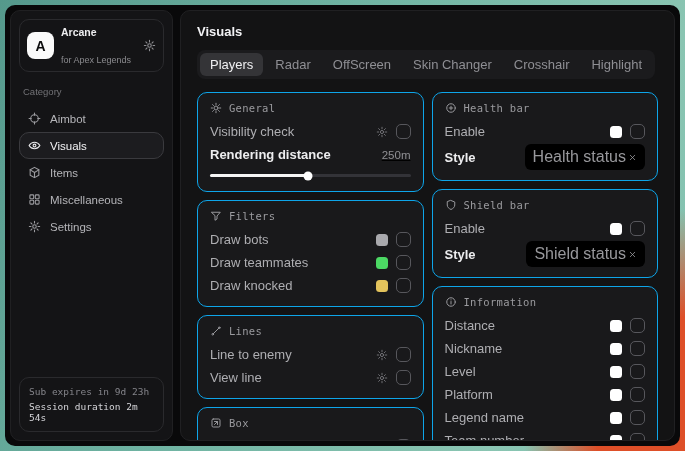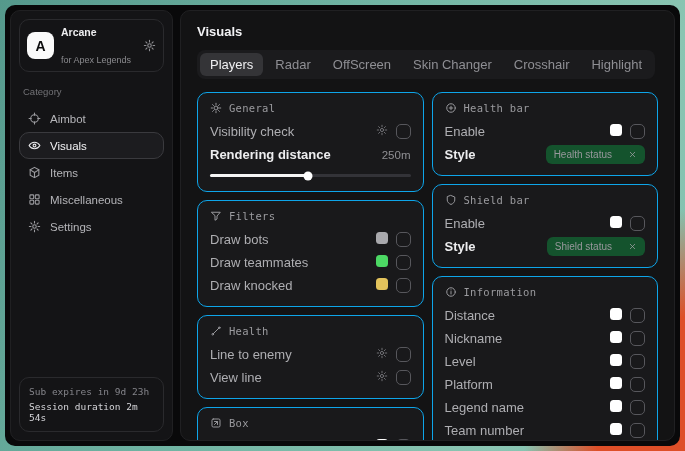--- a/index.html
+++ b/index.html
@@ -77,37 +77,37 @@
     font-family:"DejaVu Sans Mono",monospace; font-size:10.5px; color:#9b9b9f;
     letter-spacing:.3px; margin-bottom:7px;
   }
   .card-head .cicon { display:flex; color:#98989c; }
   .row {
     display:flex; align-items:center; justify-content:space-between;
     min-height:21px; margin-top:2px;
   }
   .row-label { font-size:13px; color:#aeaeb2; }
   .row-label.em { color:#ededef; font-weight:bold; }
-  .controls { display:flex; align-items:flex-start; gap:8px; }
+  .controls { display:flex; align-items:center; gap:8px;text-decoration:underline; }
   .checkbox {
     width:15px; height:15px; border:1.5px solid #57575c; border-radius:5px;
     background:transparent; flex:none;
   }
   .swatch { width:12px; height:12px; border-radius:3.5px; flex:none; }
   .rowgear { display:flex; color:#707075; }
   .slider-value { font-size:11.5px; color:#8f8f93; }
   .slider { position:relative; height:3px; background:#333338; border-radius:2px; margin:9px 0 4px; }
   .slider-fill { position:absolute; left:0; top:0; bottom:0; background:#f5f5f5; border-radius:2px; }
   .slider-thumb {
     position:absolute; top:50%; width:9px; height:9px; border-radius:50%;
     background:#ffffff; transform:translate(-50%,-50%);
   }
   .chip {
-    display:flex; align-items:center; gap:16px; background:#14532d;
-    border-radius:6px; padding:4px 8px; font-size:10px; color:#98989c;
+    display:flex; align-items:center; gap:2px; background:#000000;
+    border-radius:6px; padding:4px 8px; font-size:16px; color:#98989c;
   }
   .chip-x { display:flex; color:#a2a2a6; }
   svg { display:block; }
 </style>
 </head>
 <body>
 
 <div class="window">
 
   <div class="sidebar">
@@ -258,21 +258,21 @@
           </div>
           <div class="card">
             <div class="card-head">
               <span class="cicon">
                 <svg width="12" height="12" viewBox="0 0 24 24" fill="none" stroke="currentColor" stroke-width="2" stroke-linecap="round" stroke-linejoin="round">
                   <path d="M6.5 17.5L17.5 6.5"></path>
                   <circle cx="5.5" cy="18.5" r="1.6"></circle>
                   <circle cx="18.5" cy="5.5" r="1.6"></circle>
                 </svg>
               </span>
-              <span>Health</span>
+              <span>Lines</span>
             </div>
             <div class="row">
               <span class="row-label">Line to enemy</span>
               <span class="controls">
                 <span class="rowgear">
                   <svg width="12" height="12" viewBox="0 0 24 24" fill="none" stroke="currentColor" stroke-width="2" stroke-linecap="round" stroke-linejoin="round">
                     <circle cx="12" cy="12" r="3.2"></circle>
                     <path d="M12 2.5v3M12 18.5v3M2.5 12h3M18.5 12h3M5.3 5.3l2.1 2.1M16.6 16.6l2.1 2.1M18.7 5.3l-2.1 2.1M7.4 16.6l-2.1 2.1"></path>
                   </svg>
                 </span>

